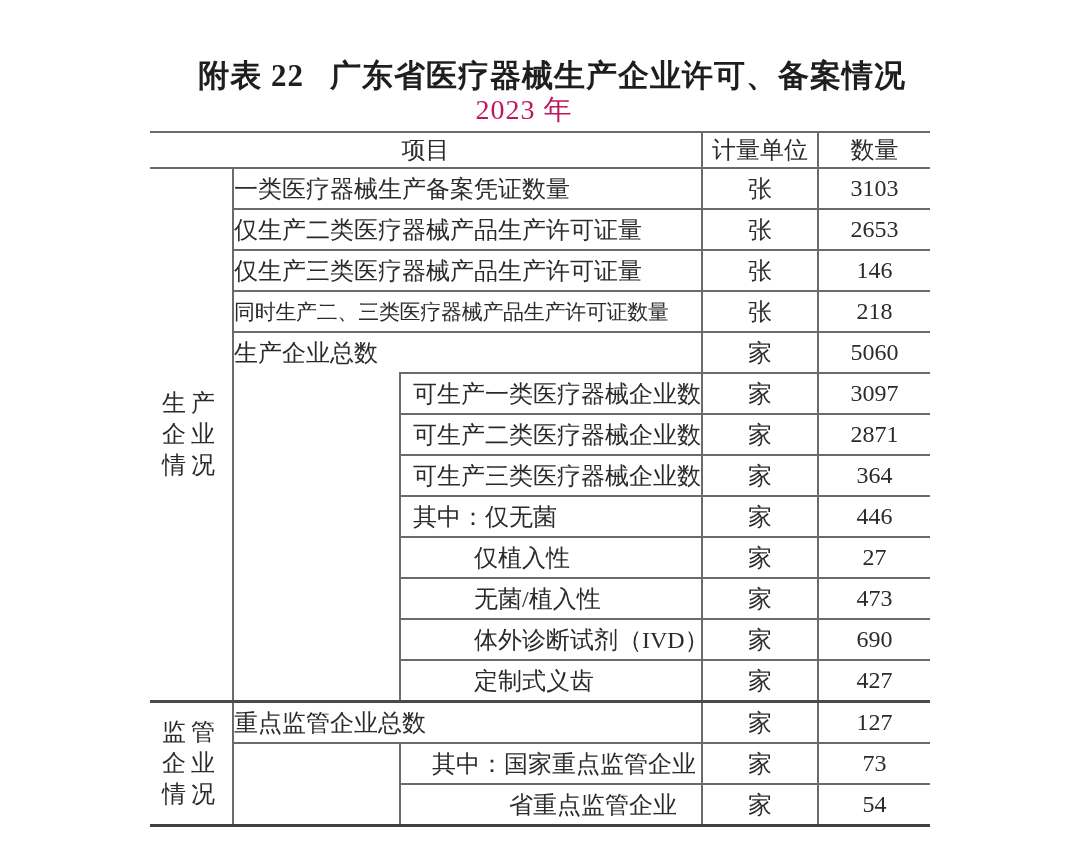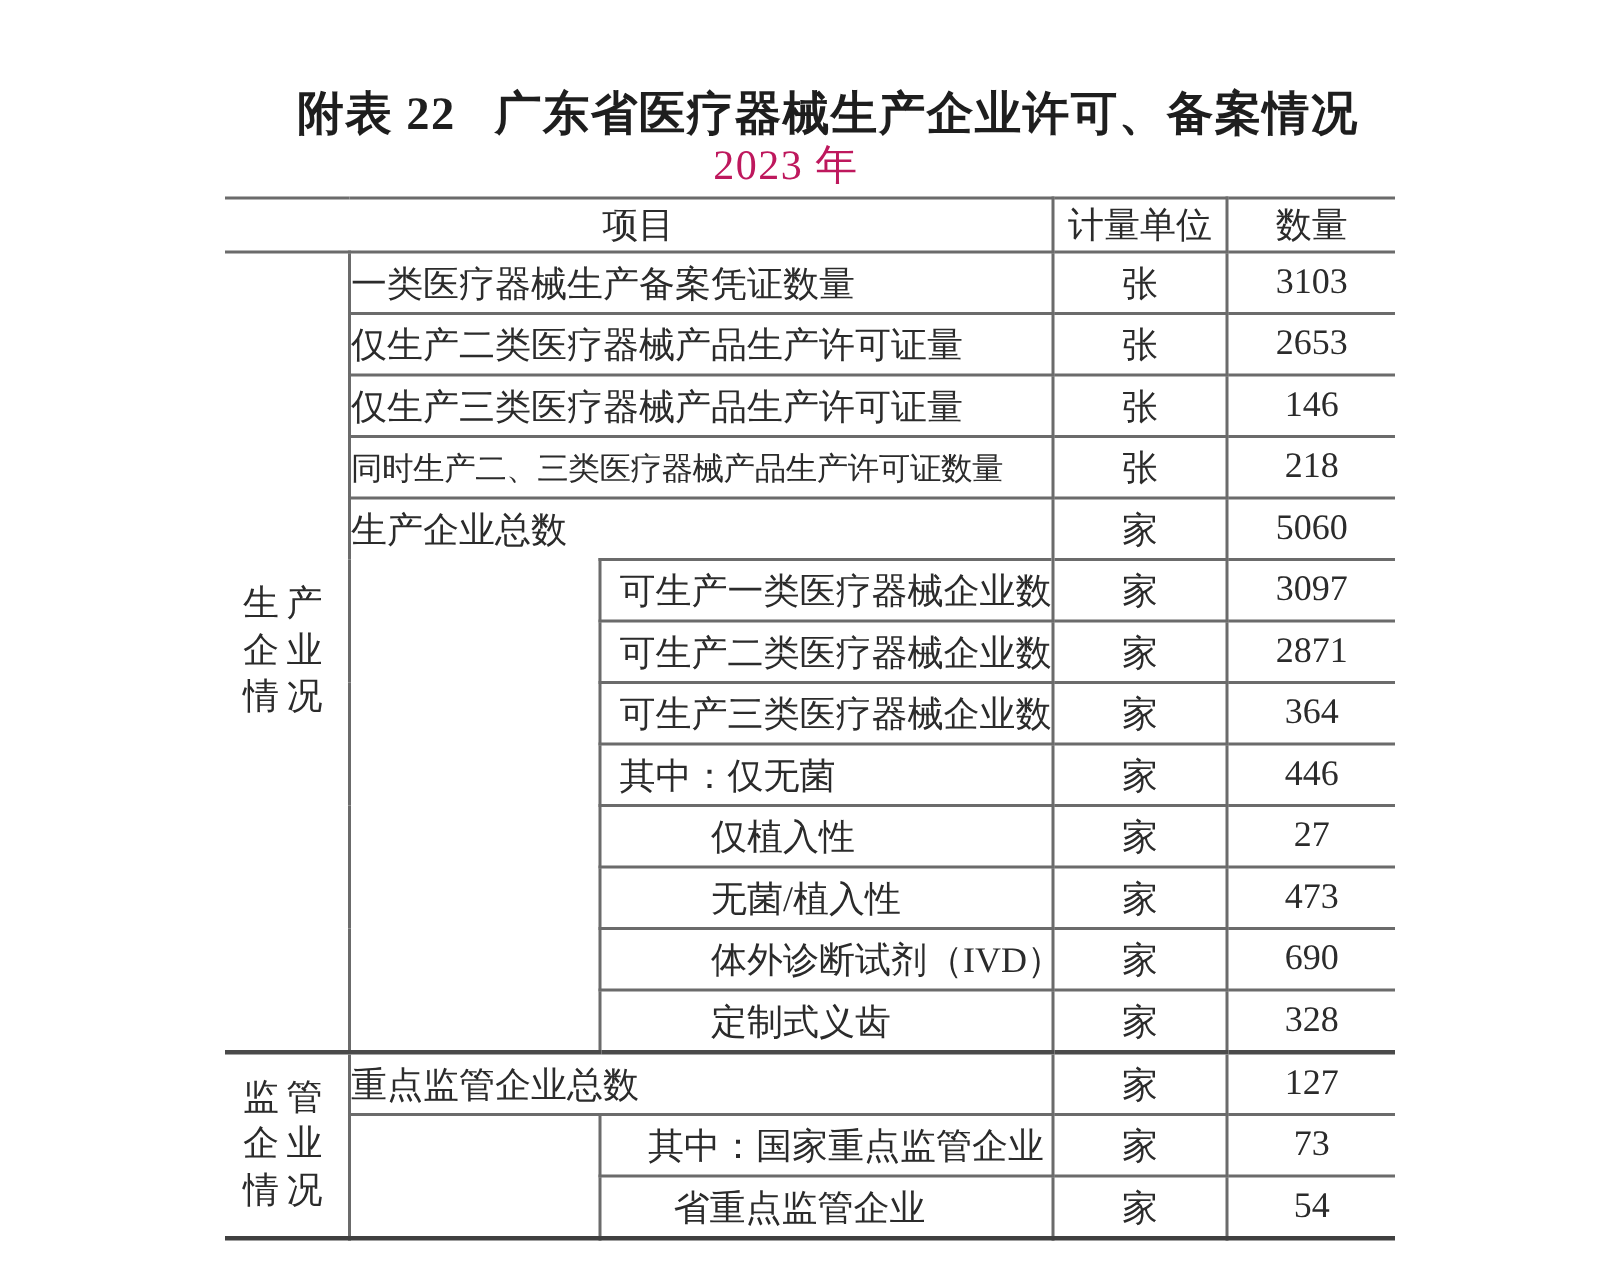--- a/index.html
+++ b/index.html
@@ -68,21 +68,21 @@
   td.nr { border-right: none; }
   td.nb { border-bottom: none; }
   td.blank { border: none; }
   td.hb { border-bottom: 3px solid #4a4a4a; }
   td.item { text-align: left; }
   td.unit, td.qty { text-align: center; }
   td.ind0 { }
   td.ind1 { padding-left: 12px; }
   td.ind2 { padding-left: 73px; }
   td.ind1b { padding-left: 31px; }
-  td.ind2b { padding-left: 48px; }
+  td.ind2b { padding-left: 108px; }
   td.item.tight { font-size: 21px; letter-spacing: -0.3px; margin-top: 27px; }
   td.group-cell { text-align: center; }
   .g-label {
     width: 62px;
     margin: 0 auto;
     word-break: break-all;
     white-space: normal;
     letter-spacing: 5px;
     line-height: 31px;
     font-size: 24px;
@@ -173,21 +173,21 @@
           <td class="qty nr">473</td>
         </tr>
         <tr class="trow">
           <td class="item ind2">体外诊断试剂（IVD）</td>
           <td class="unit">家</td>
           <td class="qty nr">690</td>
         </tr>
         <tr class="trow">
           <td class="item ind2 hb">定制式义齿</td>
           <td class="unit hb">家</td>
-          <td class="qty nr hb">328</td>
+          <td class="qty nr hb">427</td>
         </tr>
         <tr class="trow">
           <td rowspan="3" class="group-cell">
             <div class="g-label">监管企业情况</div>
           </td>
           <td colspan="2" class="item ind0">重点监管企业总数</td>
           <td class="unit">家</td>
           <td class="qty nr">127</td>
         </tr>
         <tr class="trow">

